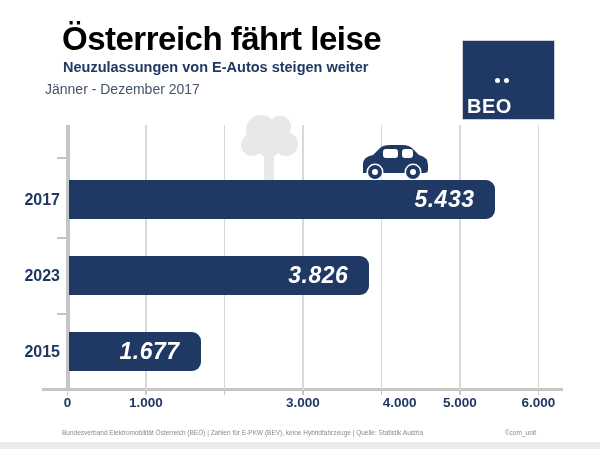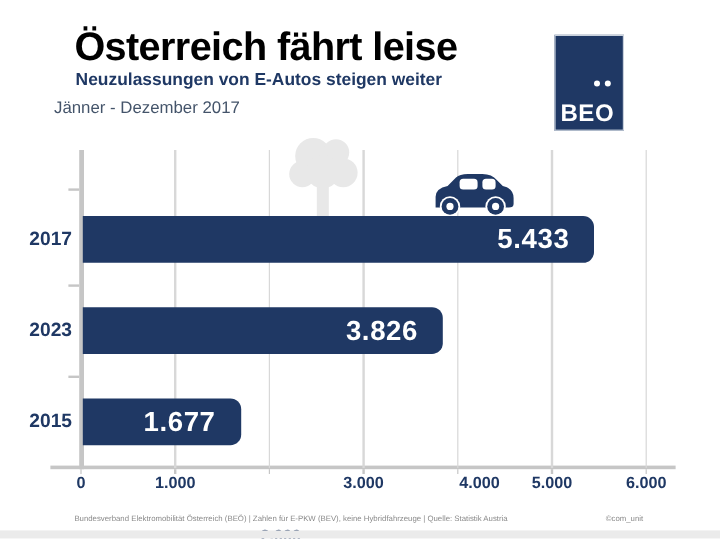--- a/index.html
+++ b/index.html
@@ -2,36 +2,36 @@
 <html><head>
 <meta charset="utf-8">
 <style>
   html,body{margin:0;padding:0;background:#fff;}
   .page{position:relative;width:600px;height:449px;background:#ffffff;overflow:hidden;
         font-family:"Liberation Sans",sans-serif;}
   .title{position:absolute;left:62px;top:20px;font-size:33px;font-weight:bold;
          color:#000000;letter-spacing:-0.5px;}
   .subtitle{position:absolute;left:63px;top:59px;font-size:14.5px;font-weight:bold;color:#1f3864;}
   .period{position:absolute;left:45px;top:81px;font-size:14px;color:#44546a;}
-  .logo{position:absolute;left:462px;top:29px;width:58px;height:80px;background:#1f3864;
+  .logo{position:absolute;left:462px;top:40px;width:93px;height:80px;background:#1f3864;
         border:1px solid #c9d1dc;box-sizing:border-box;}
   .logo-dots{position:absolute;left:32px;top:37px;display:flex;gap:4px;}
   .logo-dots i{width:5px;height:5px;border-radius:50%;background:#fff;}
   .logo-text{position:absolute;left:4px;bottom:1px;color:#fff;font-weight:bold;font-size:20px;letter-spacing:0.5px;}
   .chart{position:absolute;left:0;top:0;width:600px;height:449px;}
   .gridline{position:absolute;top:125px;height:265px;width:1.5px;background:#d8d8d8;}
   .yaxis{position:absolute;left:66px;top:125px;width:4px;height:266px;background:#c6c6c6;}
   .cat-tick{position:absolute;left:57px;width:9px;height:2px;background:#c6c6c6;}
   .xaxis{position:absolute;left:42px;top:388px;width:521px;height:3px;background:#c6c6c6;}
   .xtick{position:absolute;top:391px;width:1.5px;height:4px;background:#c6c6c6;}
   .xlabel{position:absolute;top:395px;width:70px;text-align:center;font-size:13.5px;
           font-weight:bold;color:#1f3864;}
   .bar{position:absolute;left:69px;height:39px;background:#1f3864;
        border-radius:0 9px 9px 0;display:flex;align-items:center;justify-content:flex-end;}
-  .bar .val{color:#ffffff;font-size:23px;font-weight:bold;padding-right:21px;letter-spacing:0.5px;}
+  .bar .val{color:#ffffff;font-size:23px;font-weight:bold;padding-right:21px;letter-spacing:0.5px;font-style:italic;}
   .ylabel{position:absolute;left:4px;width:56px;text-align:right;font-size:16px;
           font-weight:bold;color:#1f3864;line-height:39px;}
   .tree{position:absolute;left:238px;top:114px;}
   .car{position:absolute;left:356px;top:142px;}
   .footer-left{position:absolute;left:62px;top:429px;font-size:6.5px;color:#8a8a8a;}
   .footer-right{position:absolute;right:64px;top:429px;font-size:6.5px;color:#8a8a8a;}
   .bottom-strip{position:absolute;left:0;bottom:0;width:600px;height:7px;background:#ebebeb;}
 </style>
 </head>
 <body>

